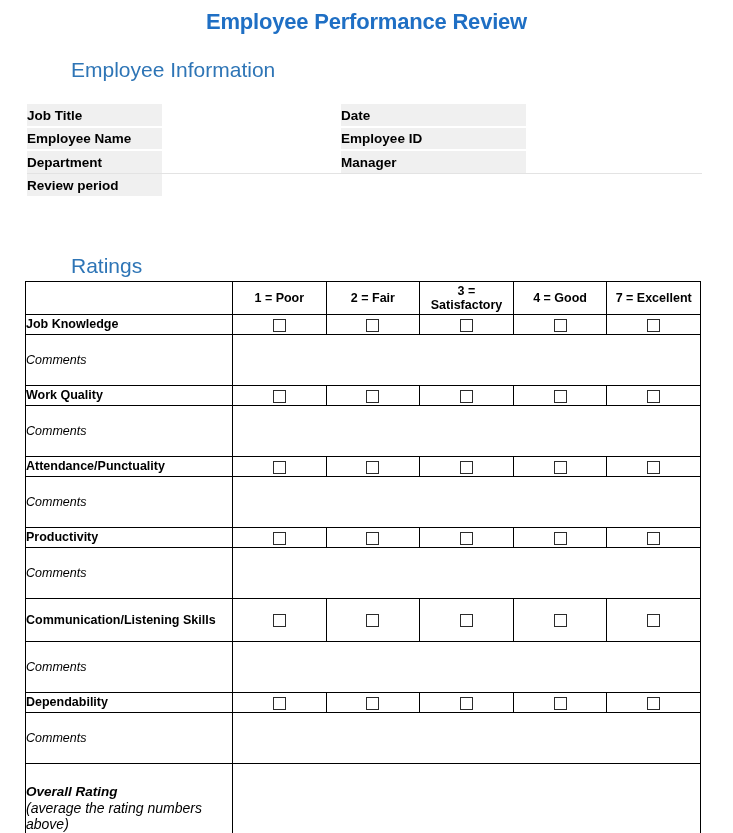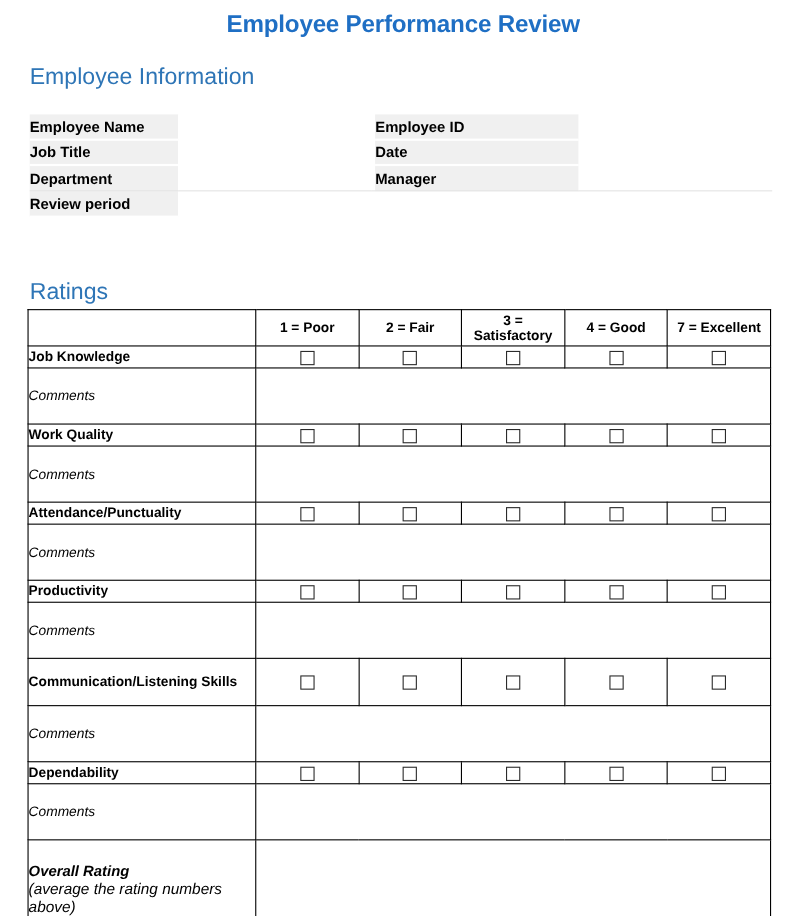--- a/index.html
+++ b/index.html
@@ -36,20 +36,21 @@
   }
 
   
   .section-heading {
     position: absolute;
     font-size: 21px;
     font-weight: normal;
     color: #2E75B6;
     line-height: 26px;
     white-space: nowrap;
+    margin-left: 44px;
   }
   #heading-employee-info { left: 27px; top: 57px; }
   #heading-ratings { left: 27px; top: 253px; }
 
   
   .info-table {
     position: absolute;
     left: 27px;
     top: 104px;
     width: 675px;
@@ -166,31 +167,31 @@
 
 <div class="page">
 
   <div class="doc-title">Employee Performance Review</div>
 
   <div class="section-heading" id="heading-employee-info">Employee Information</div>
 
   <table class="info-table">
     <tbody>
       <tr>
+        <td class="info-label">Job Title</td>
+        <td class="info-blank"></td>
+        <td class="info-gap"></td>
+        <td class="info-label">Date</td>
+        <td class="info-blank"></td>
+      </tr>
+      <tr>
         <td class="info-label">Employee Name</td>
         <td class="info-blank"></td>
         <td class="info-gap"></td>
         <td class="info-label">Employee ID</td>
-        <td class="info-blank"></td>
-      </tr>
-      <tr>
-        <td class="info-label">Job Title</td>
-        <td class="info-blank"></td>
-        <td class="info-gap"></td>
-        <td class="info-label">Date</td>
         <td class="info-blank"></td>
       </tr>
       <tr>
         <td class="info-label info-rule-left">Department</td>
         <td class="info-blank info-rule"></td>
         <td class="info-gap info-rule"></td>
         <td class="info-label info-rule-left">Manager</td>
         <td class="info-blank info-rule"></td>
       </tr>
       <tr>

